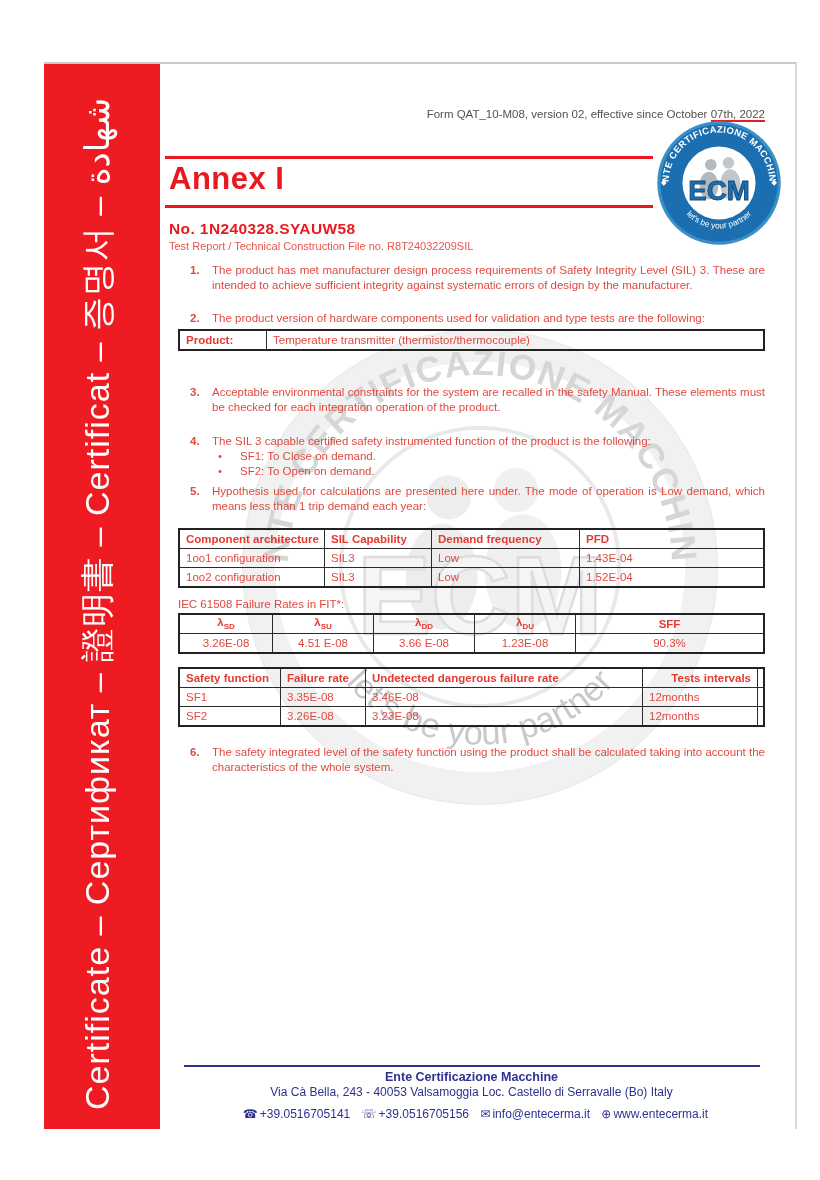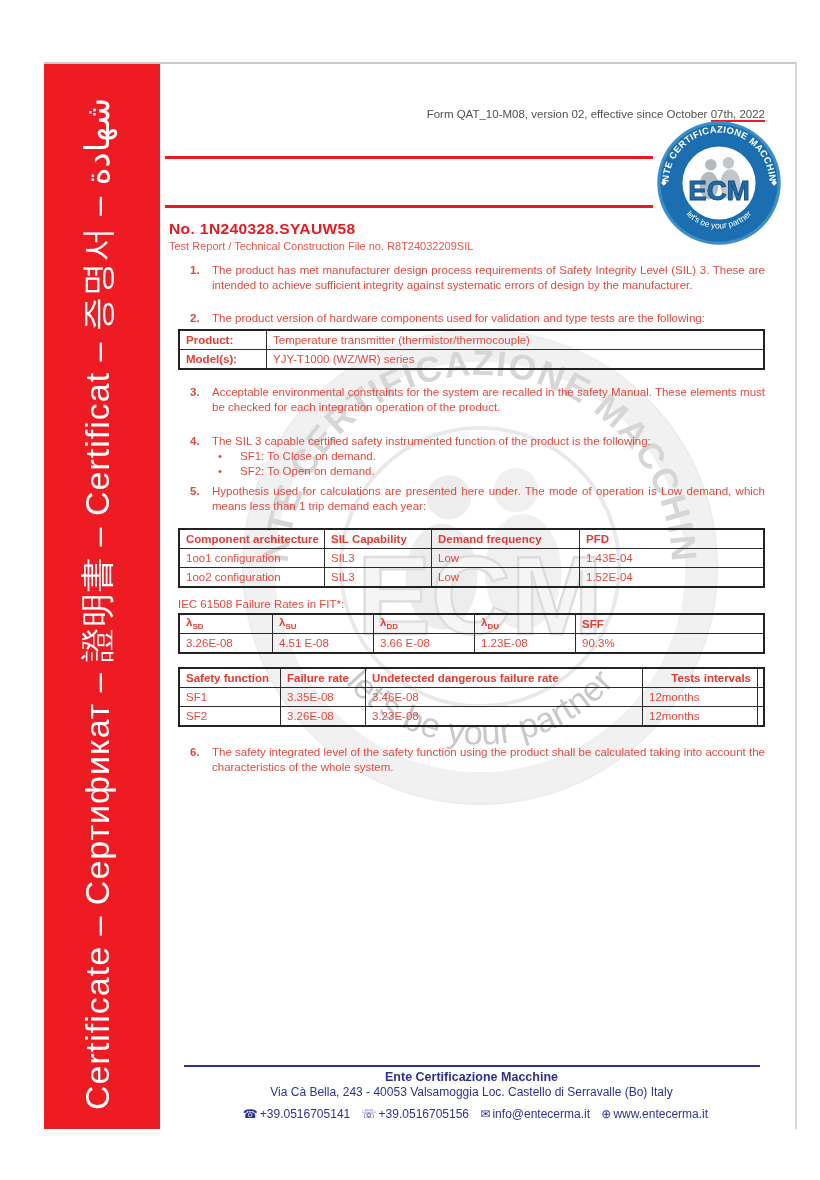--- a/index.html
+++ b/index.html
@@ -39,21 +39,21 @@
   .bdot { flex:0 0 22px; padding-left:6px; }
   .i1 { top:199px; } .i2 { top:247px; } .i3 { top:321px; }
   .i4 { top:370px; } .i5 { top:420px; } .i6 { top:681px; }
 
   table { border-collapse:collapse; width:587px; table-layout:fixed; background:transparent; }
   .tbl { position:absolute; left:0; }
   td { border:1.5px solid #2b2b2b; font-size:11.5px; color:#e0493f; padding:1px 6px; height:16px; overflow:hidden; white-space:nowrap; }
   table { border:2.5px solid #222222; }
   td.h { font-weight:bold; color:#e43a31; }
   sub { font-size:8px; }
-  .t1 { top:265px; } .t2 { top:464px; } .t3 { top:549px; } .t4 { top:603px; }
+  .t1 { top:265px; } .t2 { top:464px; } .t3 { top:549px;text-align:center; } .t4 { top:603px; }
   .caption { position:absolute; top:534px; left:0; font-size:11.5px; color:#e0493f; }
 
   .footer-rule { position:absolute; left:140px; top:1001px; width:576px; height:2px; background:#2e3192; z-index:1; }
   .footer { position:absolute; left:134px; top:1006px; width:587px; text-align:center; color:#2e3192; z-index:1; }
   .footer .company { font-size:12.5px; font-weight:bold; }
   .footer .address { font-size:12px; margin-top:1px; }
   .footer .contacts { font-size:12px; margin-top:8px; }
   .footer .ic { font-size:12px; margin:0 2px 0 8px; }
   .footer a { color:#2e3192; text-decoration:none; }
 </style>
@@ -104,44 +104,41 @@
     </text>
     <rect x="4.6" y="48.3" width="3.2" height="3.2" transform="rotate(45 6.2 49.9)" fill="#ffffff"></rect>
     <rect x="92.2" y="48.3" width="3.2" height="3.2" transform="rotate(45 93.8 49.9)" fill="#ffffff"></rect>
   </svg>
 
   <div class="content">
 
     <div class="form-line"><span>Form QAT_10-M08, version 02, effective since October </span><span class="form-underline">07th, 2022</span></div>
 
     <div class="rule rule-top"></div>
+    <div class="annex-title">Annex I</div>
     <div class="rule rule-bot"></div>
 
     <div class="cert-no">No. 1N240328.SYAUW58</div>
     <div class="subtitle">Test Report / Technical Construction File no. R8T24032209SIL</div>
 
     <div class="item i1">
       <span class="no">1.</span>
       <span class="txt">The product has met manufacturer design process requirements of Safety Integrity Level (SIL) 3. These are intended to achieve sufficient integrity against systematic errors of design by the manufacturer.</span>
     </div>
 
     <div class="item i2">
       <span class="no">2.</span>
       <span class="txt">The product version of hardware components used for validation and type tests are the following:</span>
     </div>
 
     <table class="tbl t1">
       <tbody>
           <tr>
         <td class="h" style="width:74px;">Product:</td>
         <td>Temperature transmitter (thermistor/thermocouple)</td>
-      </tr>
-      <tr>
-        <td class="h">Model(s):</td>
-        <td>YJY-T1000 (WZ/WR) series</td>
       </tr>
     </tbody>
       </table>
 
     <div class="item i3">
       <span class="no">3.</span>
       <span class="txt">Acceptable environmental constraints for the system are recalled in the safety Manual. These elements must be checked for each integration operation of the product.</span>
     </div>
 
     <div class="item i4">

